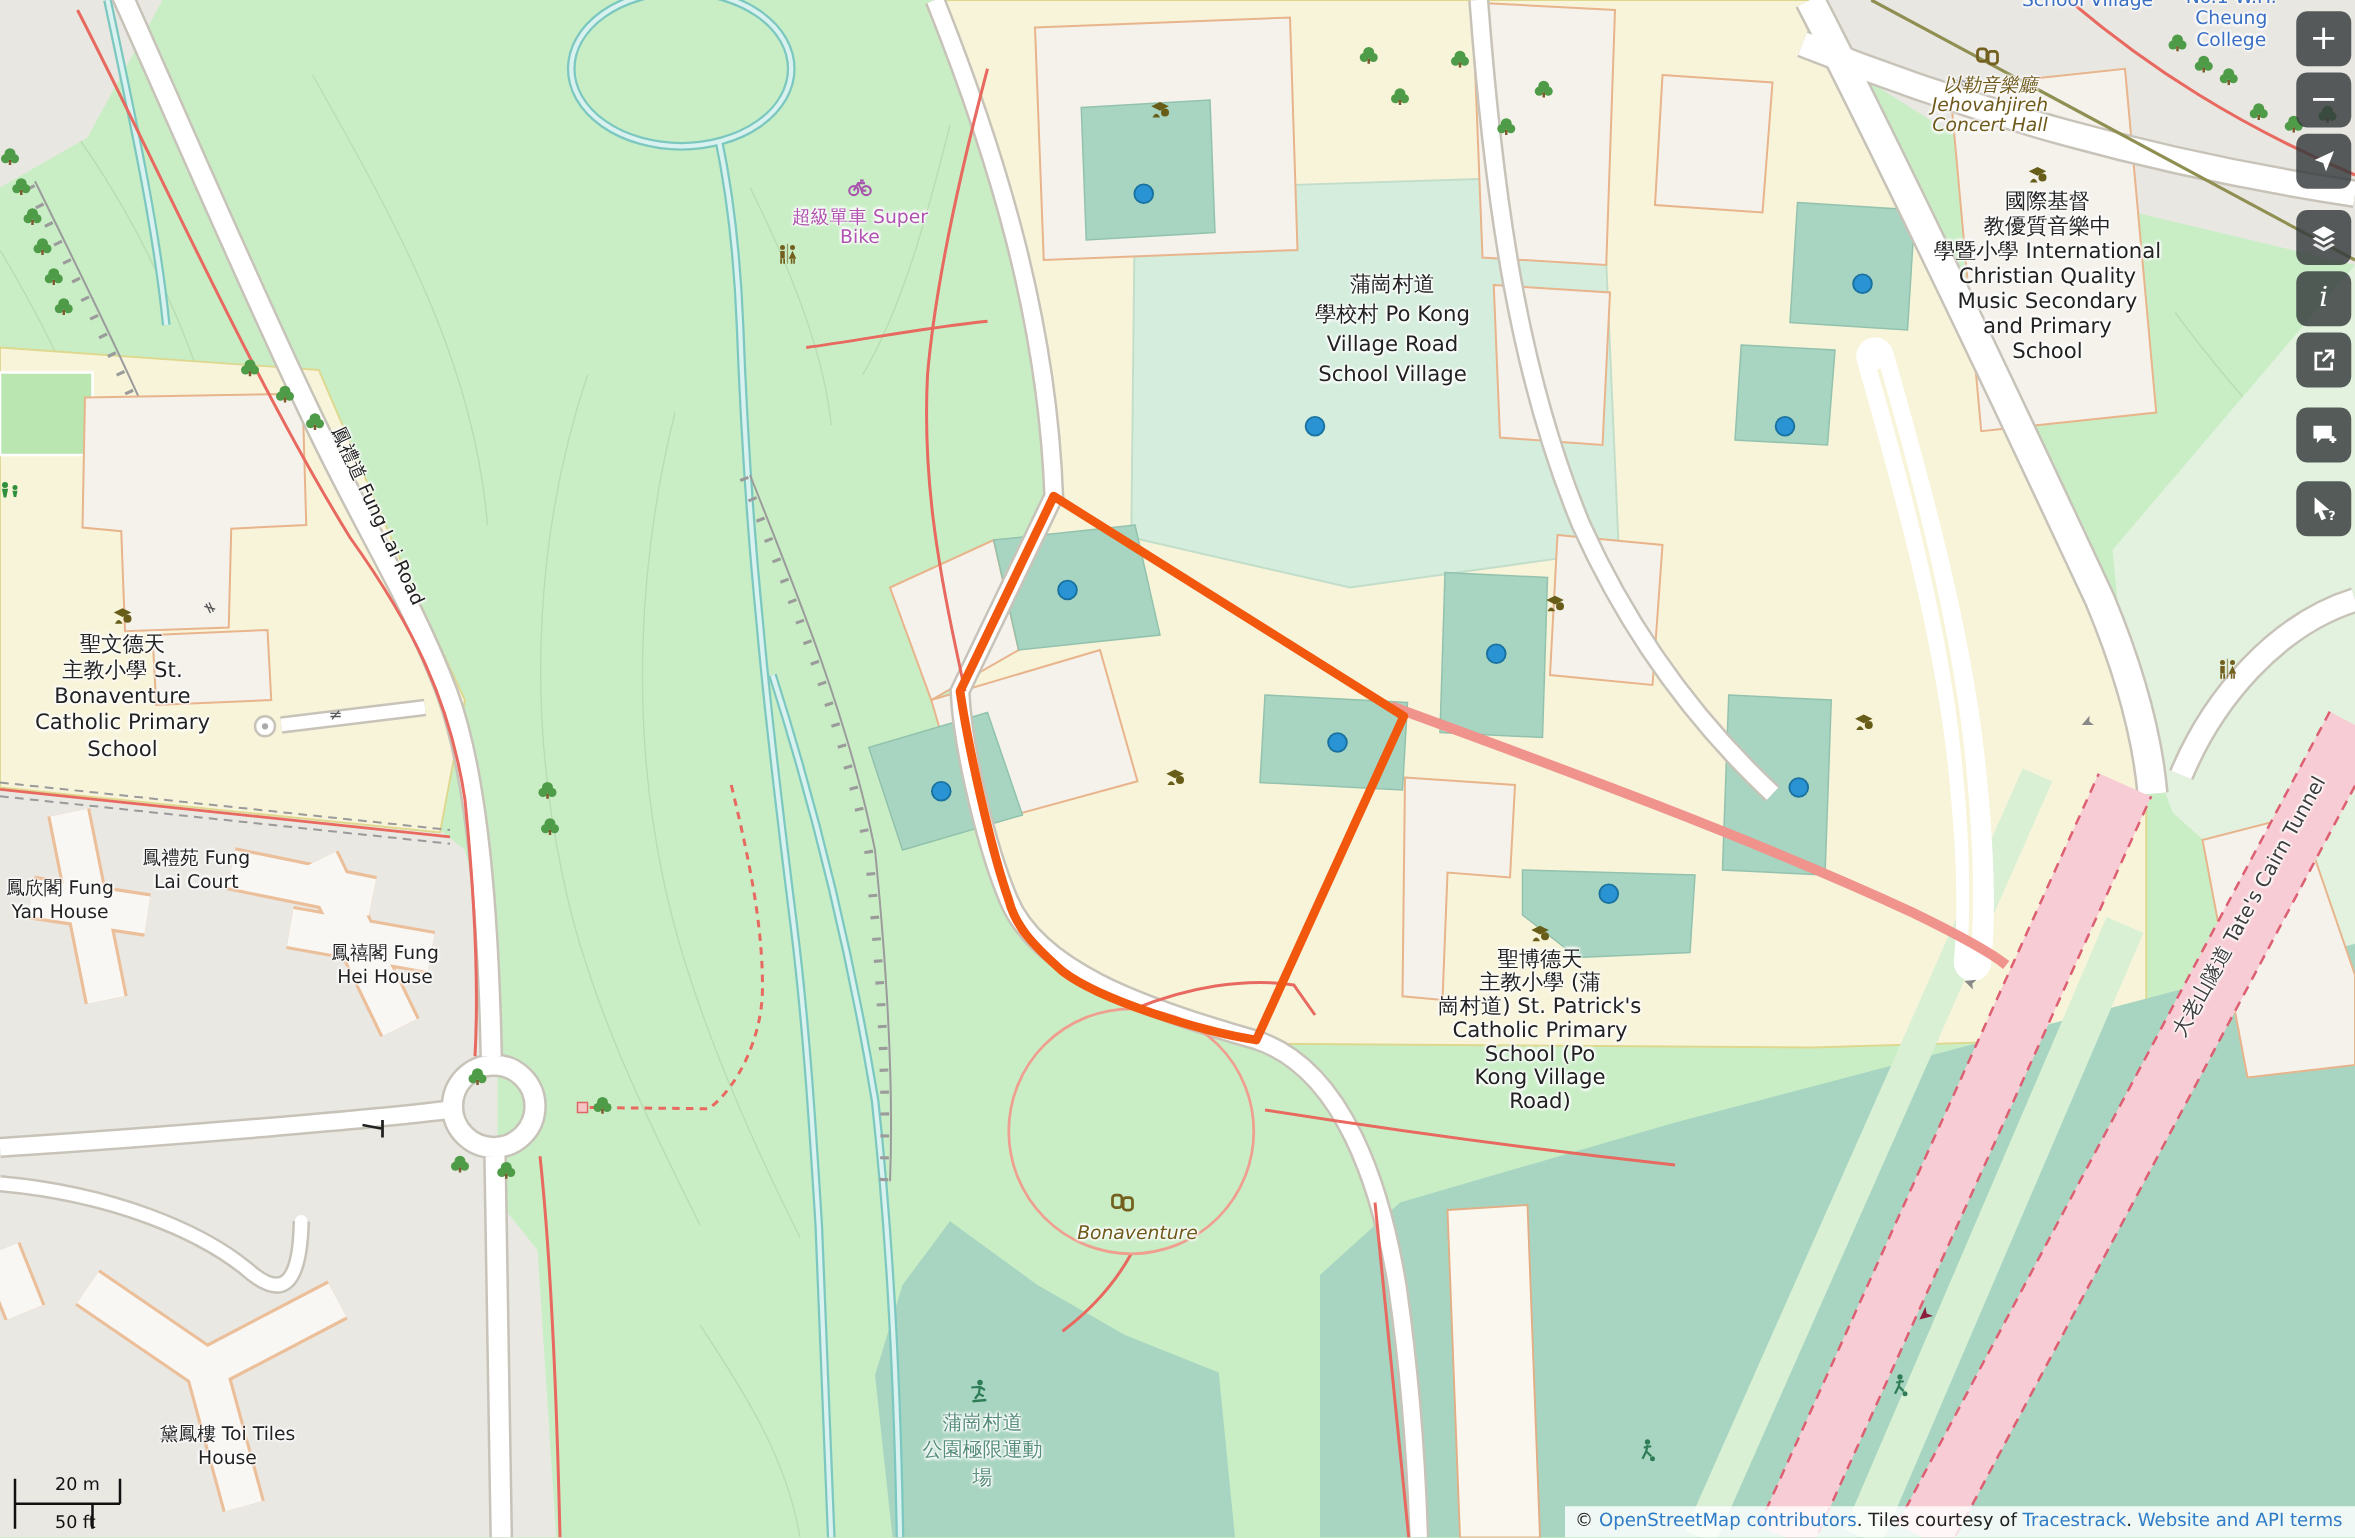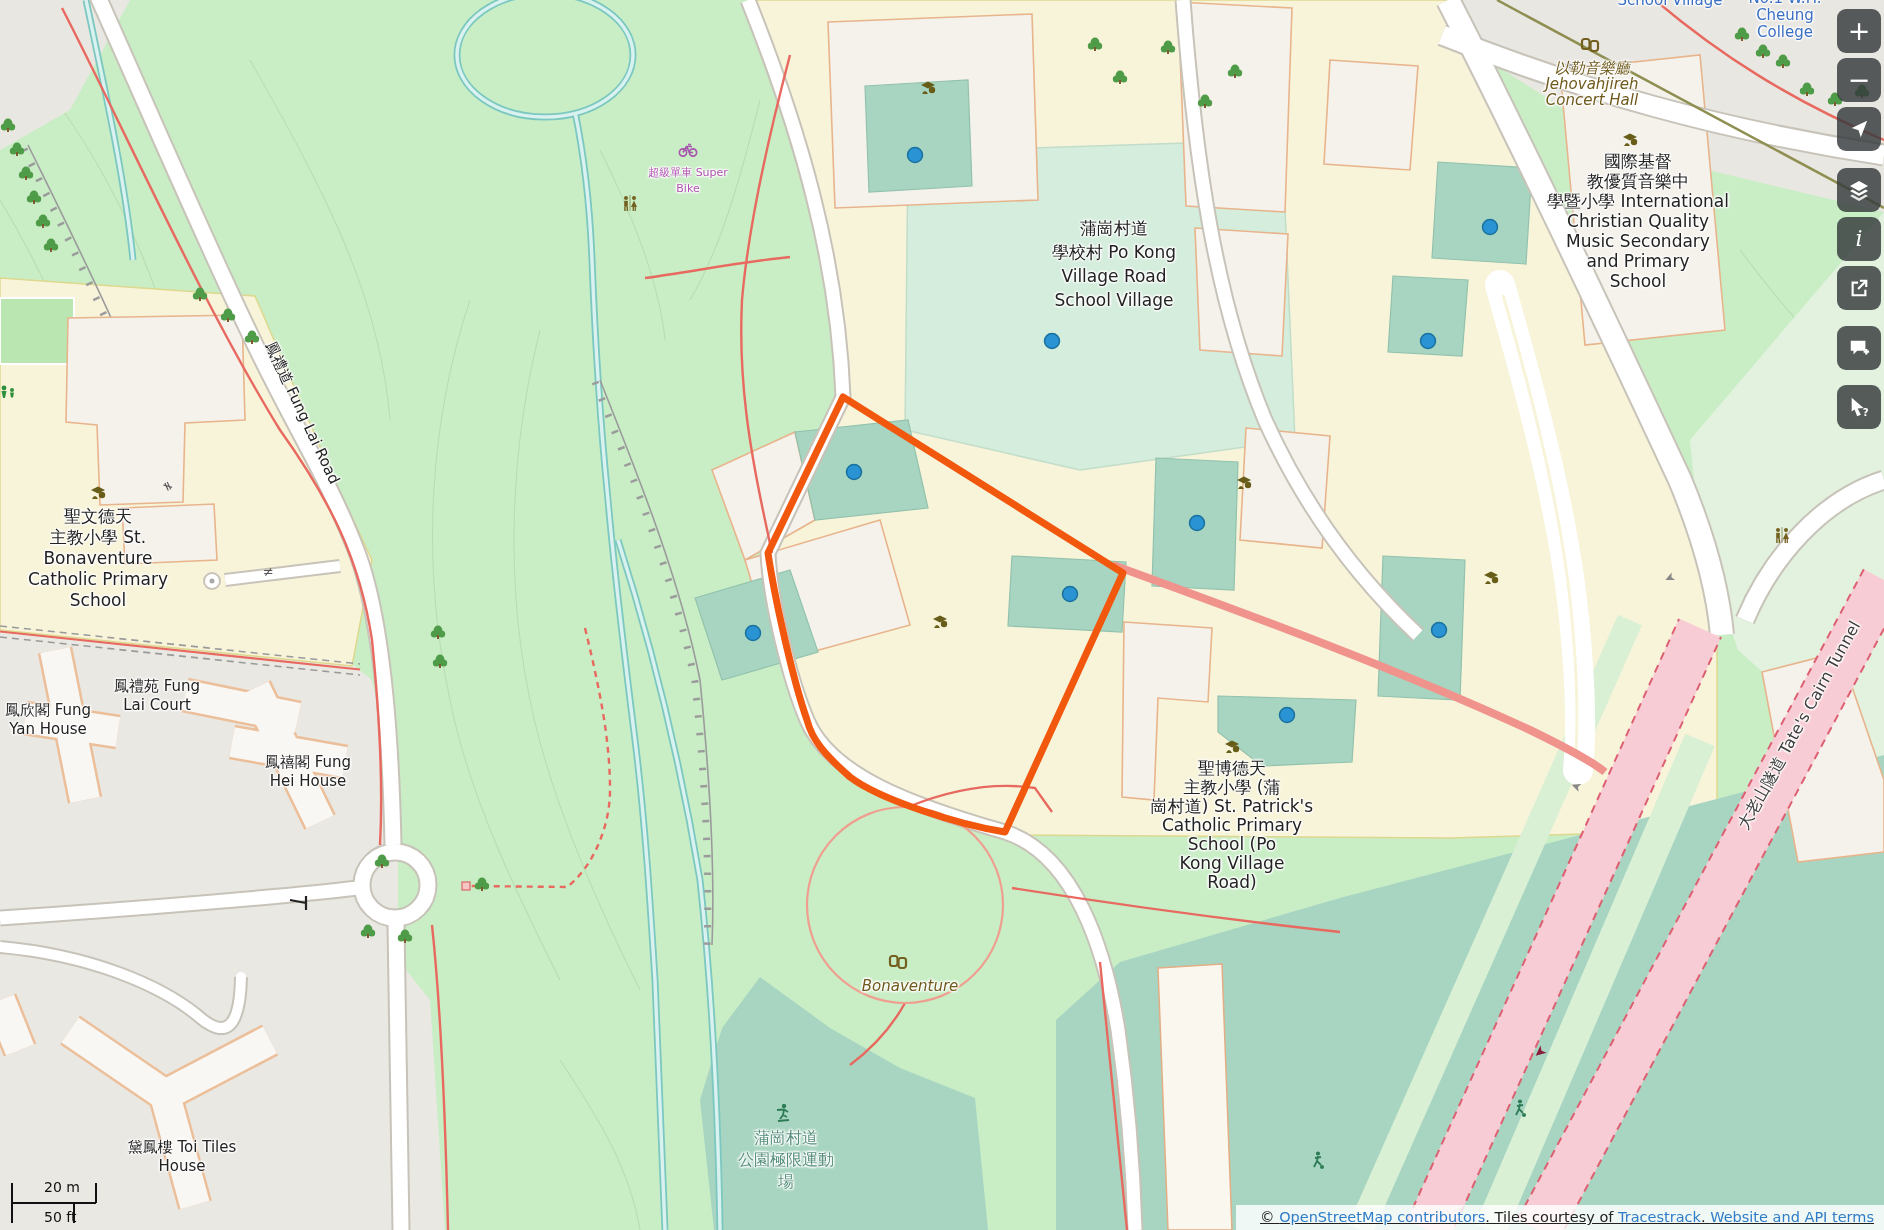--- a/index.html
+++ b/index.html
@@ -5,36 +5,36 @@
   html,body{margin:0;padding:0;background:#c9eec6;}
   #stage{position:relative;width:1884px;height:1230px;overflow:hidden;
          font-family:"DejaVu Sans","Liberation Sans",sans-serif;}
   #mapsvg{position:absolute;left:0;top:0;}
   
   .lbl{position:absolute;transform:translate(-50%,-50%);text-align:center;
        color:#222;font-size:17px;line-height:21px;white-space:pre-line;pointer-events:none;
        text-shadow:0 0 2px #fff,0 0 3px #fff,1px 1px 2px #fff,-1px -1px 2px #fff,1px -1px 2px #fff,-1px 1px 2px #fff;}
   .lbl-blue{color:#3a6fc4;font-size:15px;line-height:17px;}
   .lbl-brown{color:#6f5a1c;font-size:15px;line-height:16px;font-style:italic;}
-  .lbl-purple{color:#b052b0;font-size:11px;line-height:16px;}
+  .lbl-purple{color:#b052b0;font-size:15px;line-height:16px;}
   .lbl-teal{color:#568e7c;font-size:16px;line-height:22px;}
   .lbl-gray{color:#3d3d3d;}
   .small{font-size:15px;}
   
   .ctl{position:absolute;right:3px;width:44px;display:flex;flex-direction:column;gap:5px;}
   .ctl button{width:44px;height:44px;border:none;border-radius:9px;
       background:rgba(52,57,60,0.82);color:#fff;font-size:27px;line-height:44px;
       display:flex;align-items:center;justify-content:center;padding:0;cursor:pointer;
       font-family:"DejaVu Sans","Liberation Sans",sans-serif;}
   .ctl button svg{display:block;}
   
   #scalebar{position:absolute;left:6px;top:1178px;color:#0f766e;font-size:14px;pointer-events:none;}
   
   #attribution{position:absolute;right:0;bottom:0;background:rgba(255,255,255,0.82);
-      padding:4px 10px 5px 24px;font-size:14.5px;color:#222;text-decoration:underline;}
+      padding:4px 10px 5px 8px;font-size:14.5px;color:#222;}
   #attribution span[data-link]{color:#2f7cc8;cursor:pointer;}
 </style>
 </head>
 <body>
 
 <div id="stage">
 
 <svg id="mapsvg" width="1884" height="1230" viewBox="0 0 1884 1230">
   <defs>
     <g id="tree">

